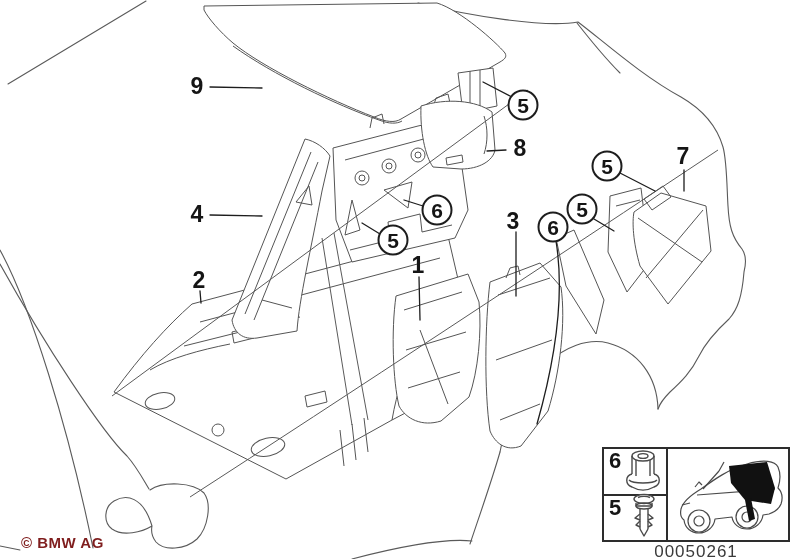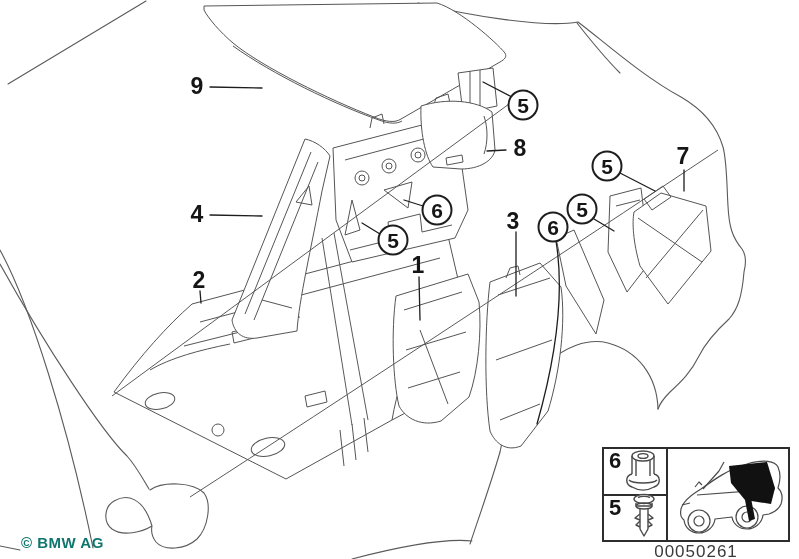--- a/index.html
+++ b/index.html
@@ -13,21 +13,21 @@
     font-size:23px; font-weight:bold; color:#151515; line-height:1;
   }
   .callout-circle {
     position:absolute; transform:translate(-50%,-50%);
     width:31px; height:31px; border:2px solid #1d1d1d; border-radius:50%;
     background:#ffffff; display:flex; align-items:center; justify-content:center;
     font-size:21px; font-weight:bold; color:#151515; box-sizing:border-box;
   }
   .copyright {
     position:absolute; left:21px; top:534px;
-    font-size:15px; font-weight:bold; color:#0f766e; letter-spacing:0.5px;
+    font-size:15px; font-weight:bold; color:#7f1d1d; letter-spacing:0.5px;
   }
   .legend-box {
     position:absolute; left:602px; top:447px; width:188px; height:95px;
     border:2px solid #2d2d2d; box-sizing:border-box; display:flex; background:#fff;
   }
   .legend-left { width:64px; border-right:2px solid #2d2d2d; display:flex; flex-direction:column; box-sizing:border-box; }
   .legend-row { position:relative; flex:1; box-sizing:border-box; }
   .legend-row.first { border-bottom:2px solid #2d2d2d; }
   .legend-num {
     position:absolute; left:5px; top:1px;

